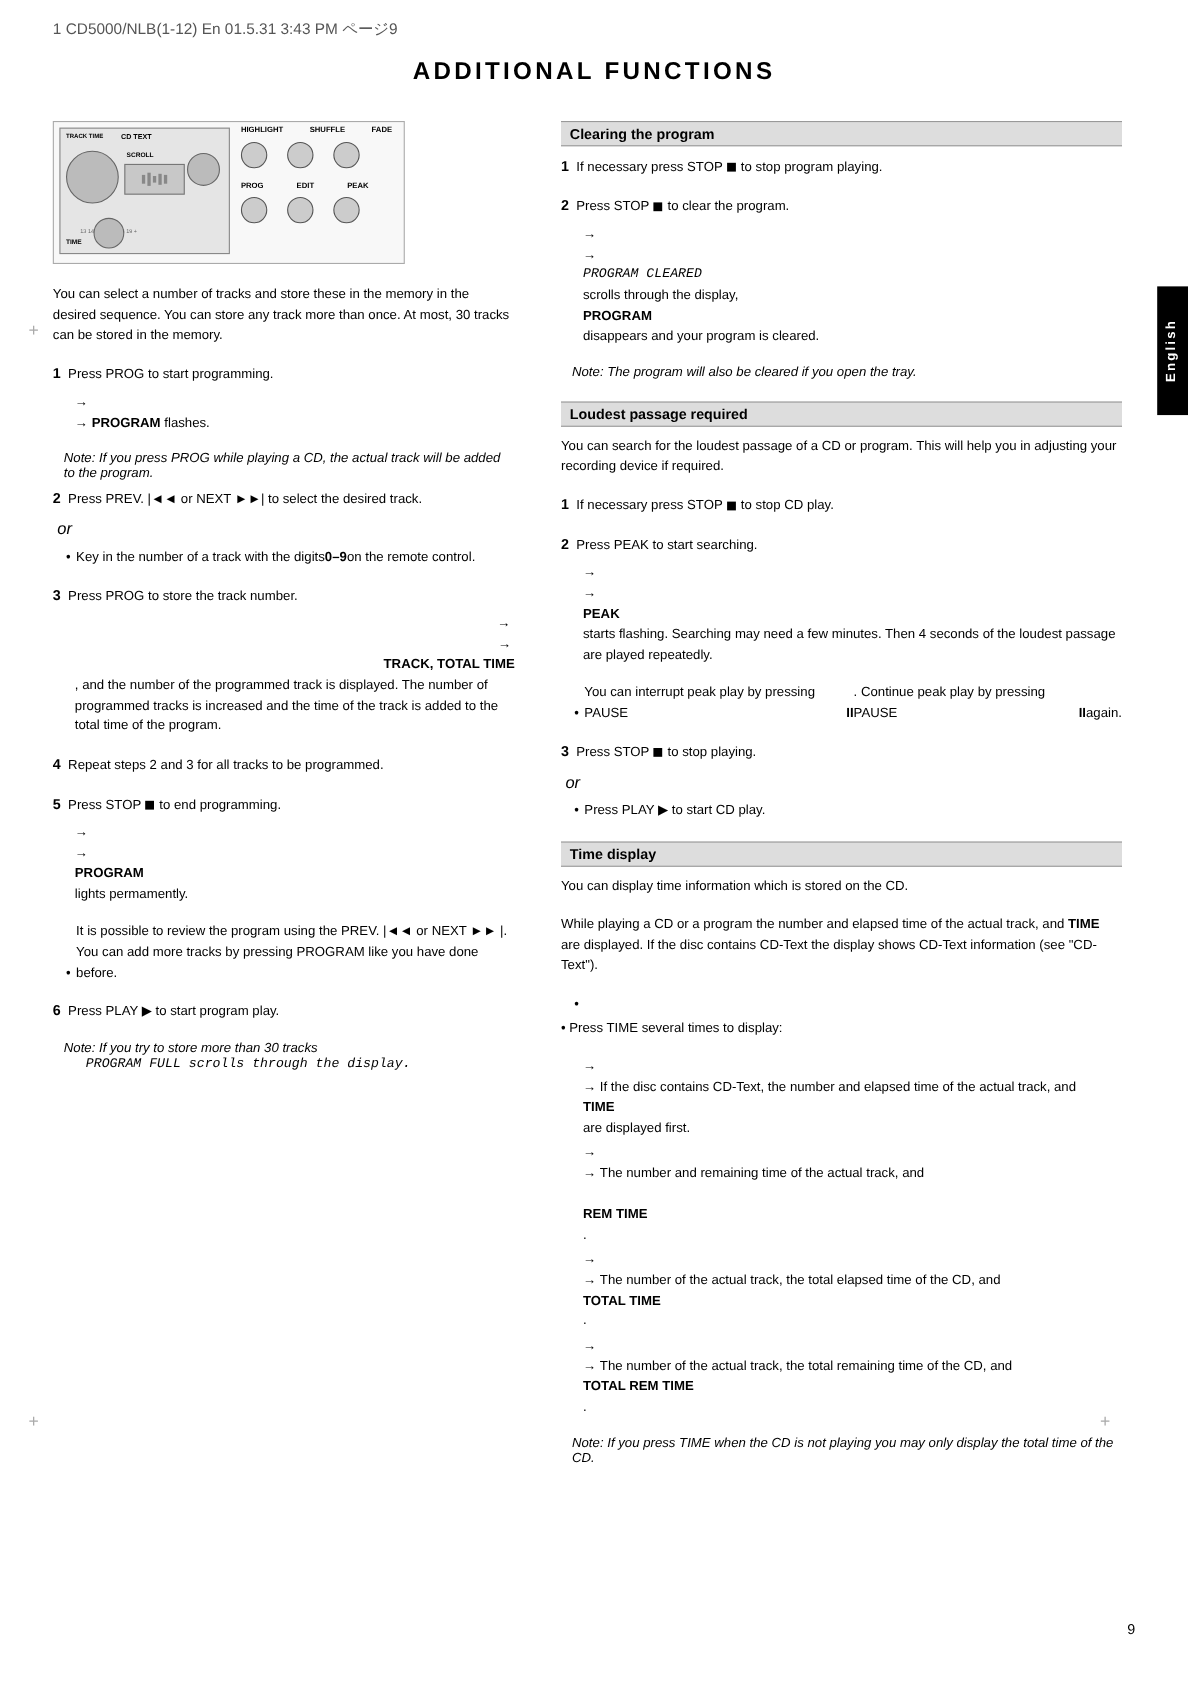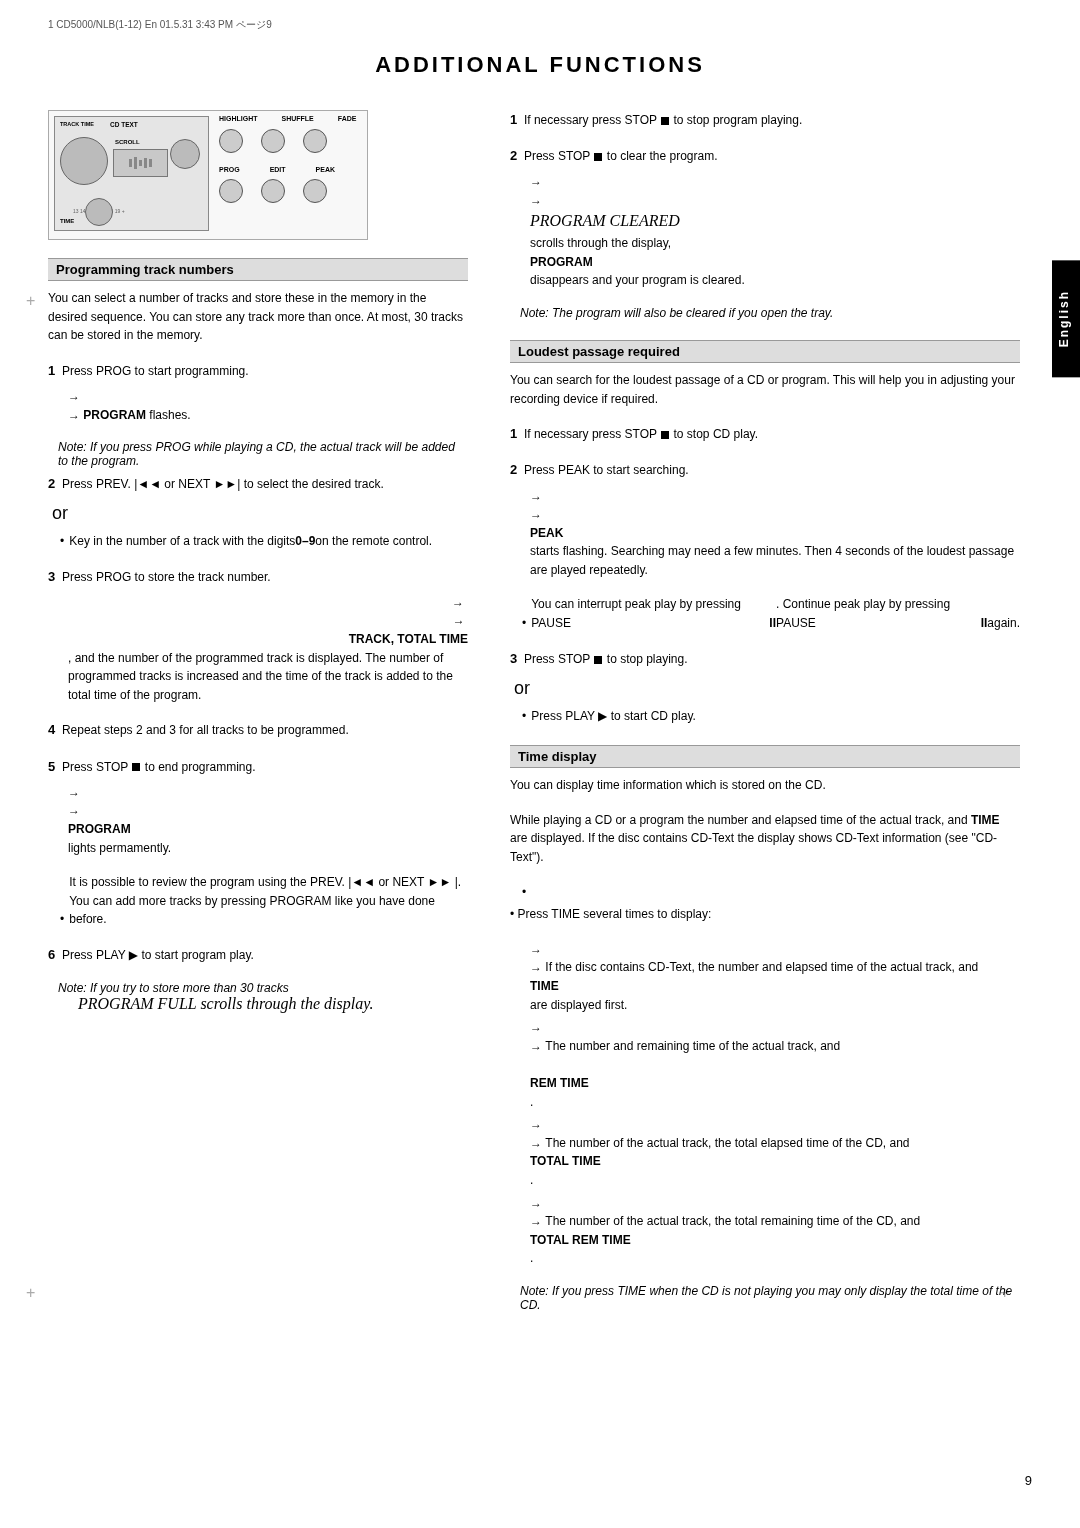--- a/index.html
+++ b/index.html
@@ -12,21 +12,21 @@
       color: #000;
       position: relative;
       overflow: hidden;
     }
 
     
     .page-header {
       position: absolute;
       top: 18px;
       left: 48px;
-      font-size: 10px;
+      font-size: 14px;
       color: #555;
     }
 
     
     .main-title {
       position: absolute;
       top: 52px;
       left: 0; right: 0;
       text-align: center;
       font-size: 22px;
@@ -100,23 +100,23 @@
     .step {
       margin-bottom: 6px;
     }
 
     .step-num {
       font-weight: bold;
       font-size: 13px;
     }
 
     .monospace-display {
-      font-family: Liberation Serif, serif;
+      font-family: Liberation Mono, monospace;
       font-style: italic;
-      font-size: 16px;
+      font-size: 12px;
     }
 
     .bold {
       font-weight: bold;
     }
 
     .note-text {
       font-style: italic;
       margin: 6px 0 6px 10px;
       font-size: 12px;
@@ -180,21 +180,22 @@
       background: #ccc;
       display: inline-flex;
       align-items: center;
       justify-content: center;
       font-size: 6px;
     }
 
     .or-text {
       margin-left: 4px;
       margin-bottom: 4px;
-      font-size: 18px;
+      font-size: 15px;
+      font-style: italic;
     }
 
     .stop-symbol {
       display: inline-block;
       width: 8px;
       height: 8px;
       background: #000;
       vertical-align: middle;
       margin: 0 1px;
     }
@@ -268,21 +269,20 @@
 
       <div style="position:absolute; bottom:6px; left:5px; font-size:6px; font-weight:bold;">TIME</div>
 
       <div style="position:absolute; bottom:16px; left:18px; font-size:5px; color:#666;">13  14  15  16  17  18  19  +</div>
 
       <div style="position:absolute; bottom:4px; left:30px; width:28px; height:28px; border-radius:50%; border:1.5px solid #666; background:#bbb;"></div>
     </div>
   </div>
 
   <div class="section-block">
-    <div class="section-heading">Programming track numbers</div>
     <div class="section-content">
       <p>You can select a number of tracks and store these in the memory in the desired sequence. You can store any track more than once. At most, 30 tracks can be stored in the memory.</p>
     </div>
 
     <div class="section-content">
       <div class="step"><span class="step-num">1</span>&nbsp;&nbsp;Press PROG to start programming.</div>
       <div class="indent-arrow">
           <span>→&nbsp;<span class="bold">PROGRAM</span> flashes.</span>
         </div>
     </div>
@@ -322,20 +322,21 @@
     <div class="note-text">
       <em>Note: If you try to store more than 30 tracks</em><br>
       &nbsp;&nbsp;&nbsp;&nbsp;&nbsp;&nbsp;<span class="monospace-display">PROGRAM FULL scrolls through the display.</span>
     </div>
   </div>
 </div>
 
 <div class="right-col">
 
   <div class="section-block">
+    <div class="section-heading">Clearing the program</div>
     <div class="section-content">
       <div class="step"><span class="step-num">1</span>&nbsp;&nbsp;If necessary press STOP <span class="stop-symbol"></span> to stop program playing.</div>
     </div>
     <div class="section-content">
       <div class="step"><span class="step-num">2</span>&nbsp;&nbsp;Press STOP <span class="stop-symbol"></span> to clear the program.</div>
       <div class="indent-arrow">→&nbsp;<span class="monospace-display">PROGRAM CLEARED</span> scrolls through the display, <span class="bold">PROGRAM</span> disappears and your program is cleared.</div>
     </div>
     <div class="note-text">
       <em>Note: The program will also be cleared if you open the tray.</em>
     </div>

